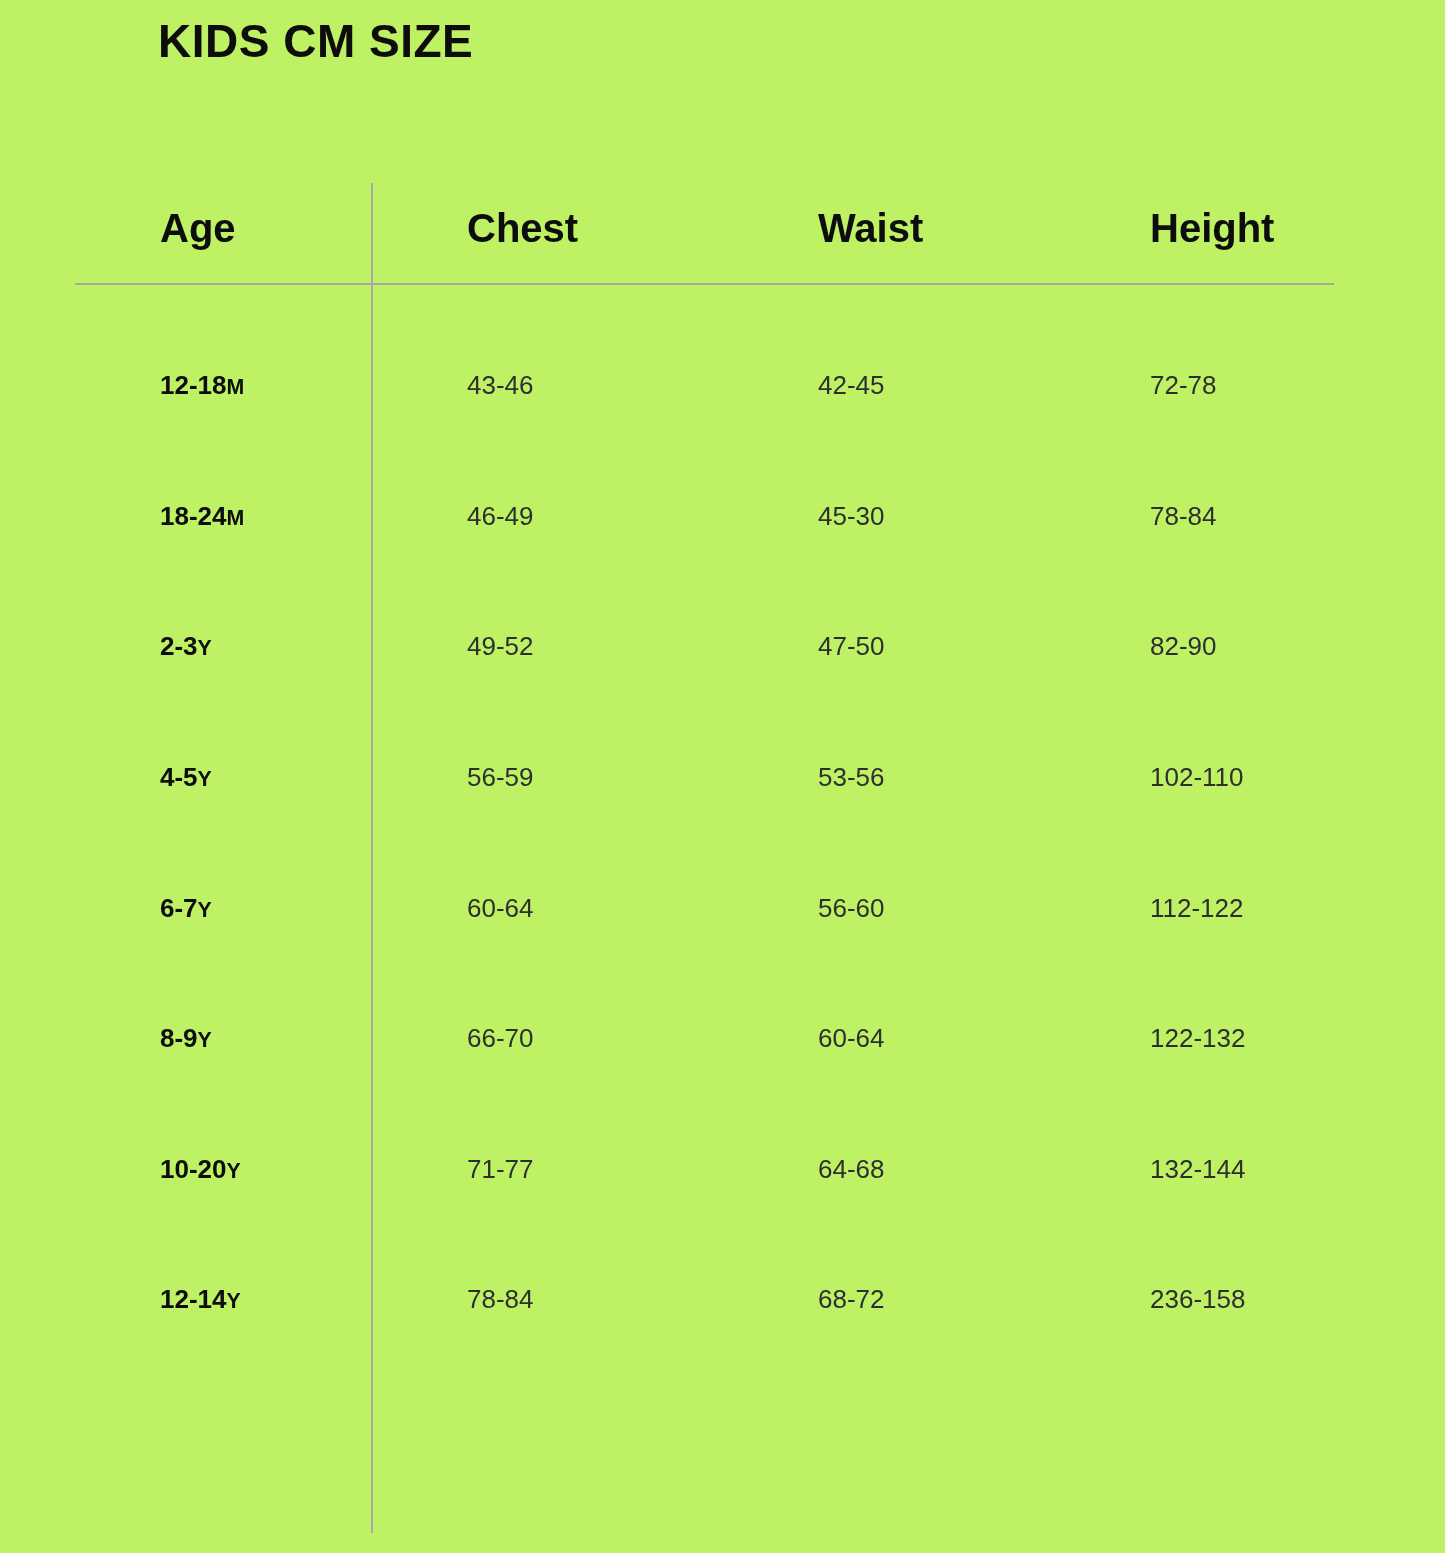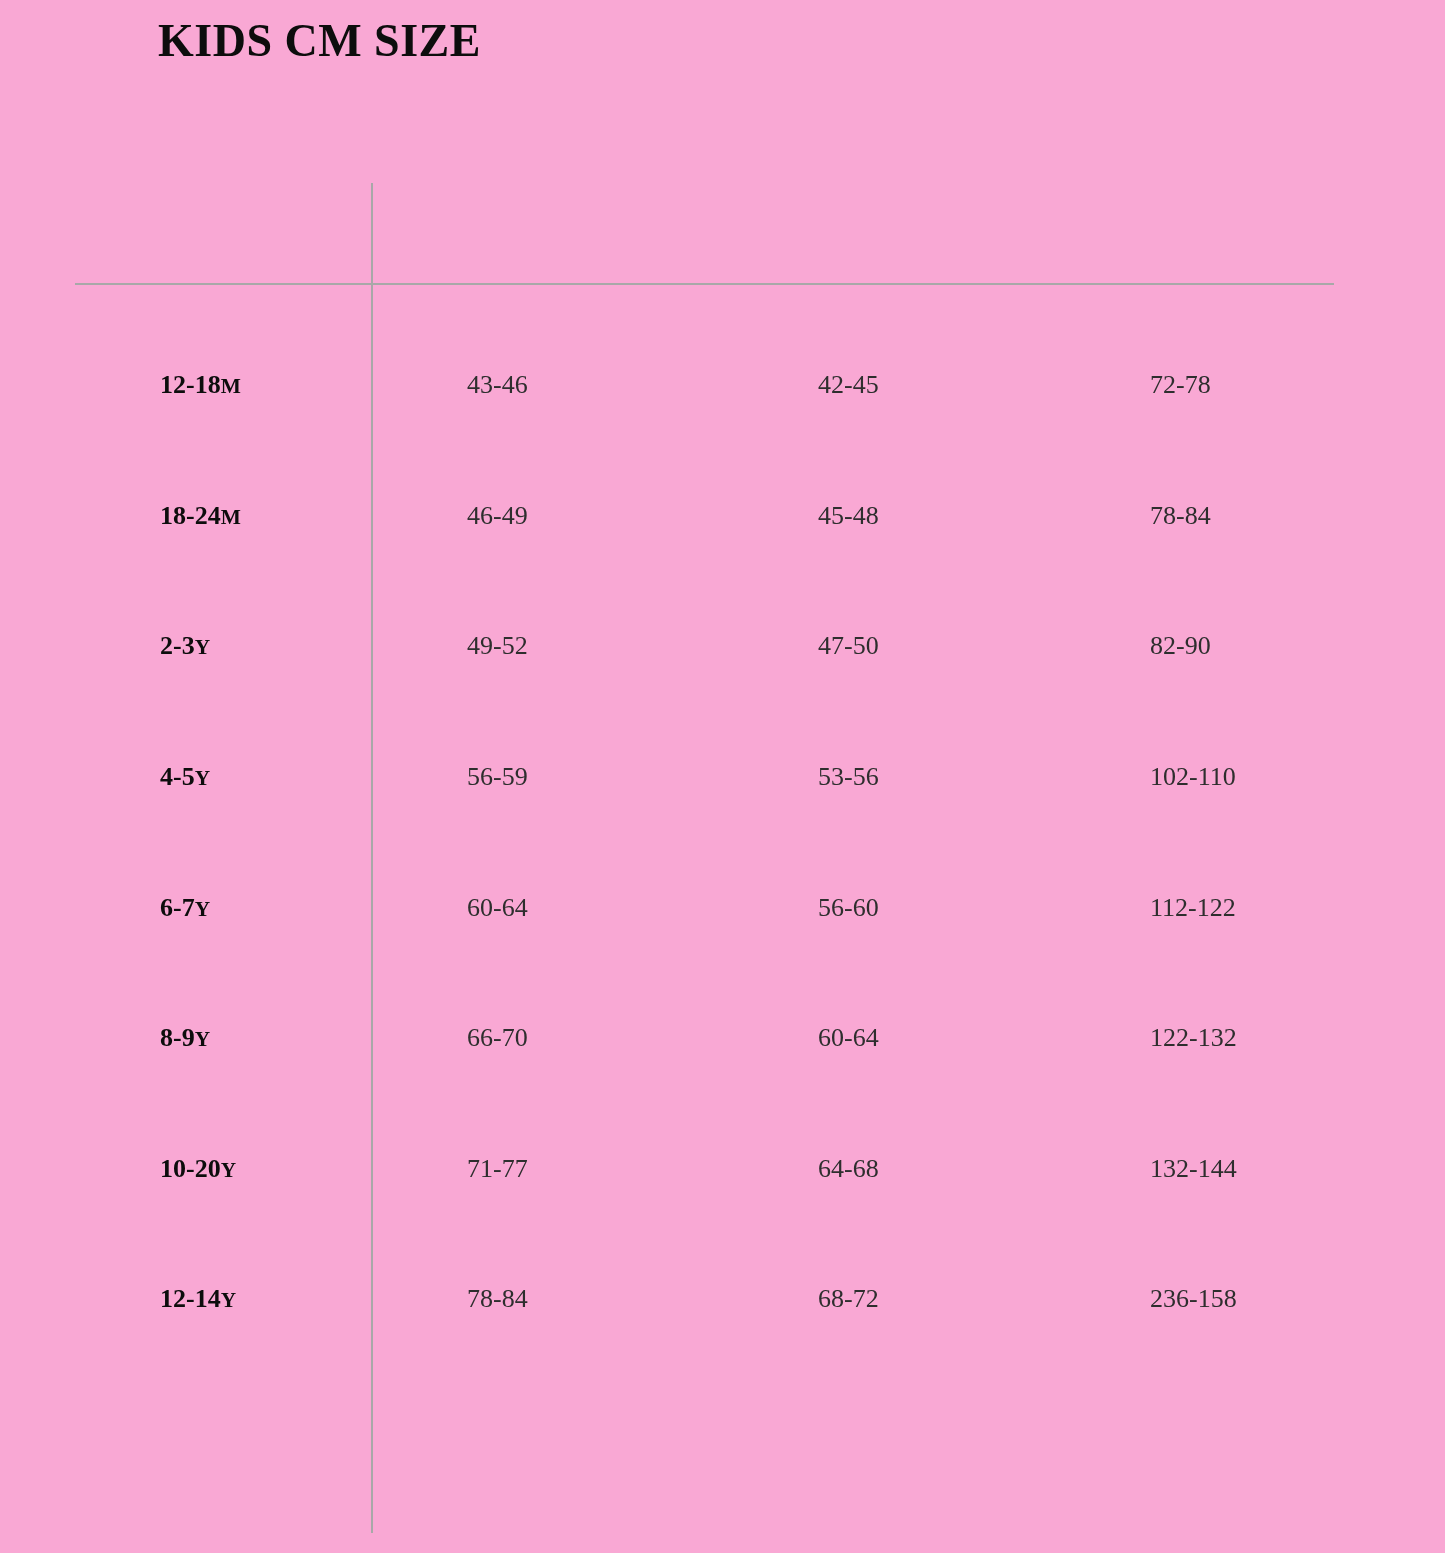--- a/index.html
+++ b/index.html
@@ -4,23 +4,23 @@
 <style>
   html, body {
     margin: 0;
     padding: 0;
     background: #ffffff;
   }
   .screen {
     position: relative;
     width: 1445px;
     height: 1553px;
-    background: #f9a8d4;
+    background: #bef264;
     overflow: hidden;
-    font-family: Liberation Serif, serif;
+    font-family: Liberation Sans, sans-serif;
     color: #141414;
   }
   .page-title {
     position: absolute;
     left: 158px;
     top: 14px;
     font-size: 46px;
     font-weight: bold;
     letter-spacing: 0.5px;
     color: #0d0d0d;
@@ -95,34 +95,40 @@
 </head>
 <body>
 
 <div class="screen">
 
   <div class="page-title">KIDS CM SIZE</div>
 
   <div class="v-divider"></div>
   <div class="h-rule"></div>
 
+  <div class="header-row">
+    <span class="cell col-age">Age</span>
+    <span class="cell col-chest">Chest</span>
+    <span class="cell col-waist">Waist</span>
+    <span class="cell col-height">Height</span>
+  </div>
 
   <div class="rows">
 
     <div class="row">
       <span class="cell col-age"><span>12-18</span><span class="age-unit">M</span></span>
       <span class="cell col-chest">43-46</span>
       <span class="cell col-waist">42-45</span>
       <span class="cell col-height">72-78</span>
     </div>
 
     <div class="row">
       <span class="cell col-age"><span>18-24</span><span class="age-unit">M</span></span>
       <span class="cell col-chest">46-49</span>
-      <span class="cell col-waist">45-48</span>
+      <span class="cell col-waist">45-30</span>
       <span class="cell col-height">78-84</span>
     </div>
 
     <div class="row">
       <span class="cell col-age"><span>2-3</span><span class="age-unit">Y</span></span>
       <span class="cell col-chest">49-52</span>
       <span class="cell col-waist">47-50</span>
       <span class="cell col-height">82-90</span>
     </div>
 

